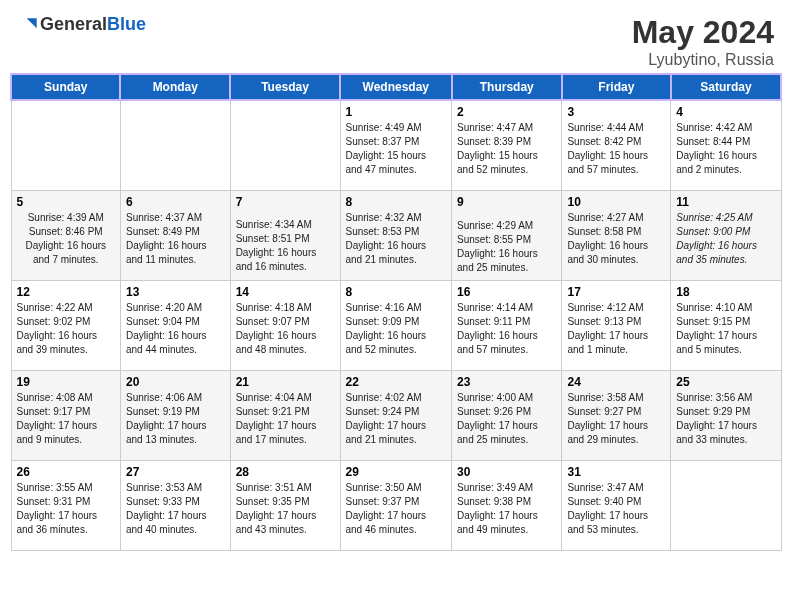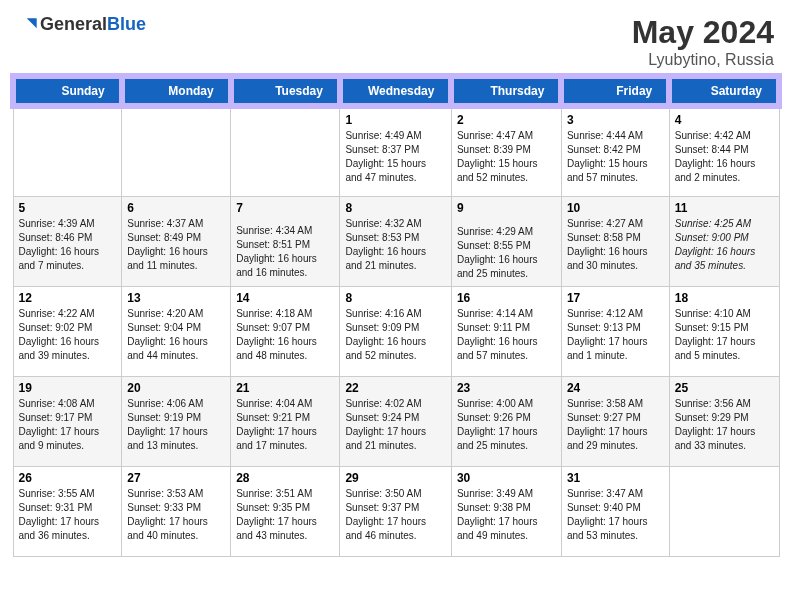--- a/index.html
+++ b/index.html
@@ -38,25 +38,25 @@
       color: #555;
     }
     .calendar {
       width: 100%;
       border-collapse: collapse;
       font-size: 10.5px;
     }
     .calendar th {
       background-color: #1565c0;
       color: #fff;
-      text-align: right;
+      text-align: center;
       padding: 5px 14px;
       font-size: 12px;
       font-weight: bold;
-      border: 6px solid #c4b5fd;
+      border: 2px solid #c4b5fd;
     }
     .calendar td {
       vertical-align: top;
       padding: 4px 5px;
       border: 1px solid #ccc;
       width: 113px;
       min-height: 80px;
       height: 90px;
       background: #fff;
     }
@@ -141,21 +141,21 @@
           <span class="day-num">4</span>
           <div class="day-info" style="white-space: pre-line;">Sunrise: 4:42 AM
 Sunset: 8:44 PM
 Daylight: 16 hours
 and 2 minutes.</div>
         </td>
       </tr>
       <tr>
         <td>
           <span class="day-num">5</span>
-          <div class="day-info" style="white-space: pre-line;">Sunrise: 4:39 AM
+          <div class="day-info" style="white-space: pre-line; text-align: center;">Sunrise: 4:39 AM
 Sunset: 8:46 PM
 Daylight: 16 hours
 and 7 minutes.</div>
         </td>
         <td>
           <span class="day-num">6</span>
           <div class="day-info" style="white-space: pre-line;">Sunrise: 4:37 AM
 Sunset: 8:49 PM
 Daylight: 16 hours
 and 11 minutes.</div>

